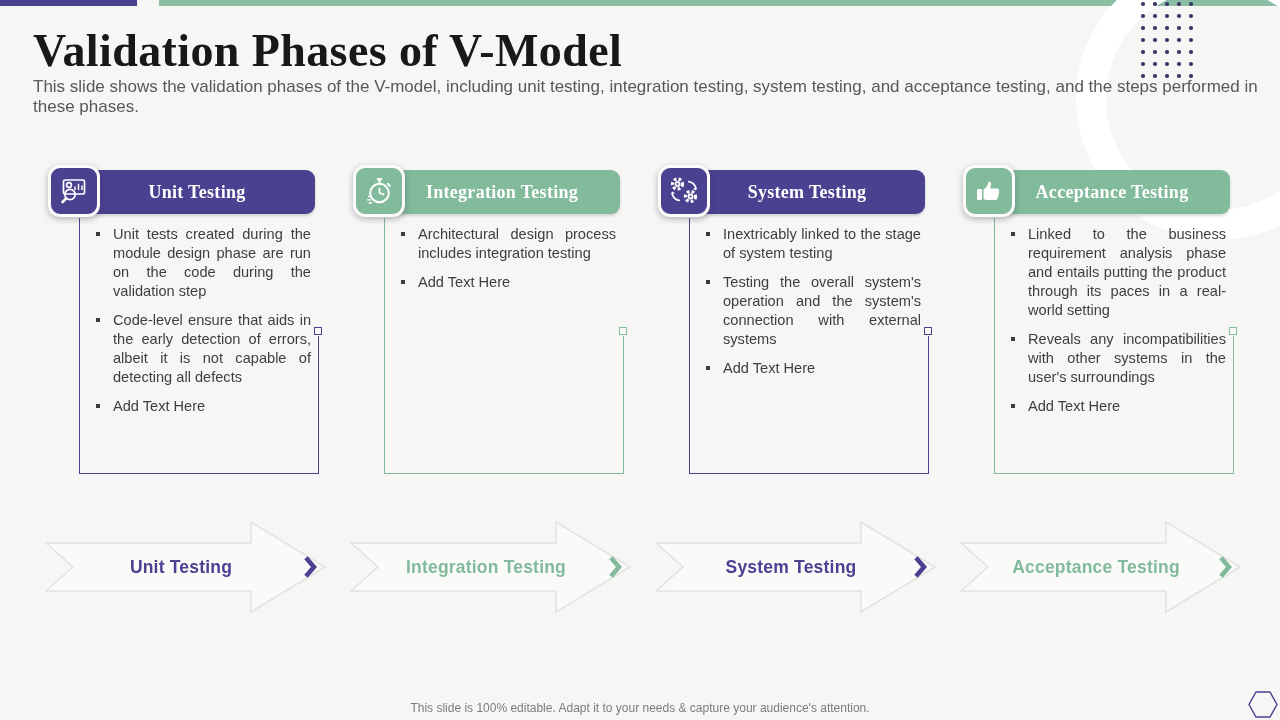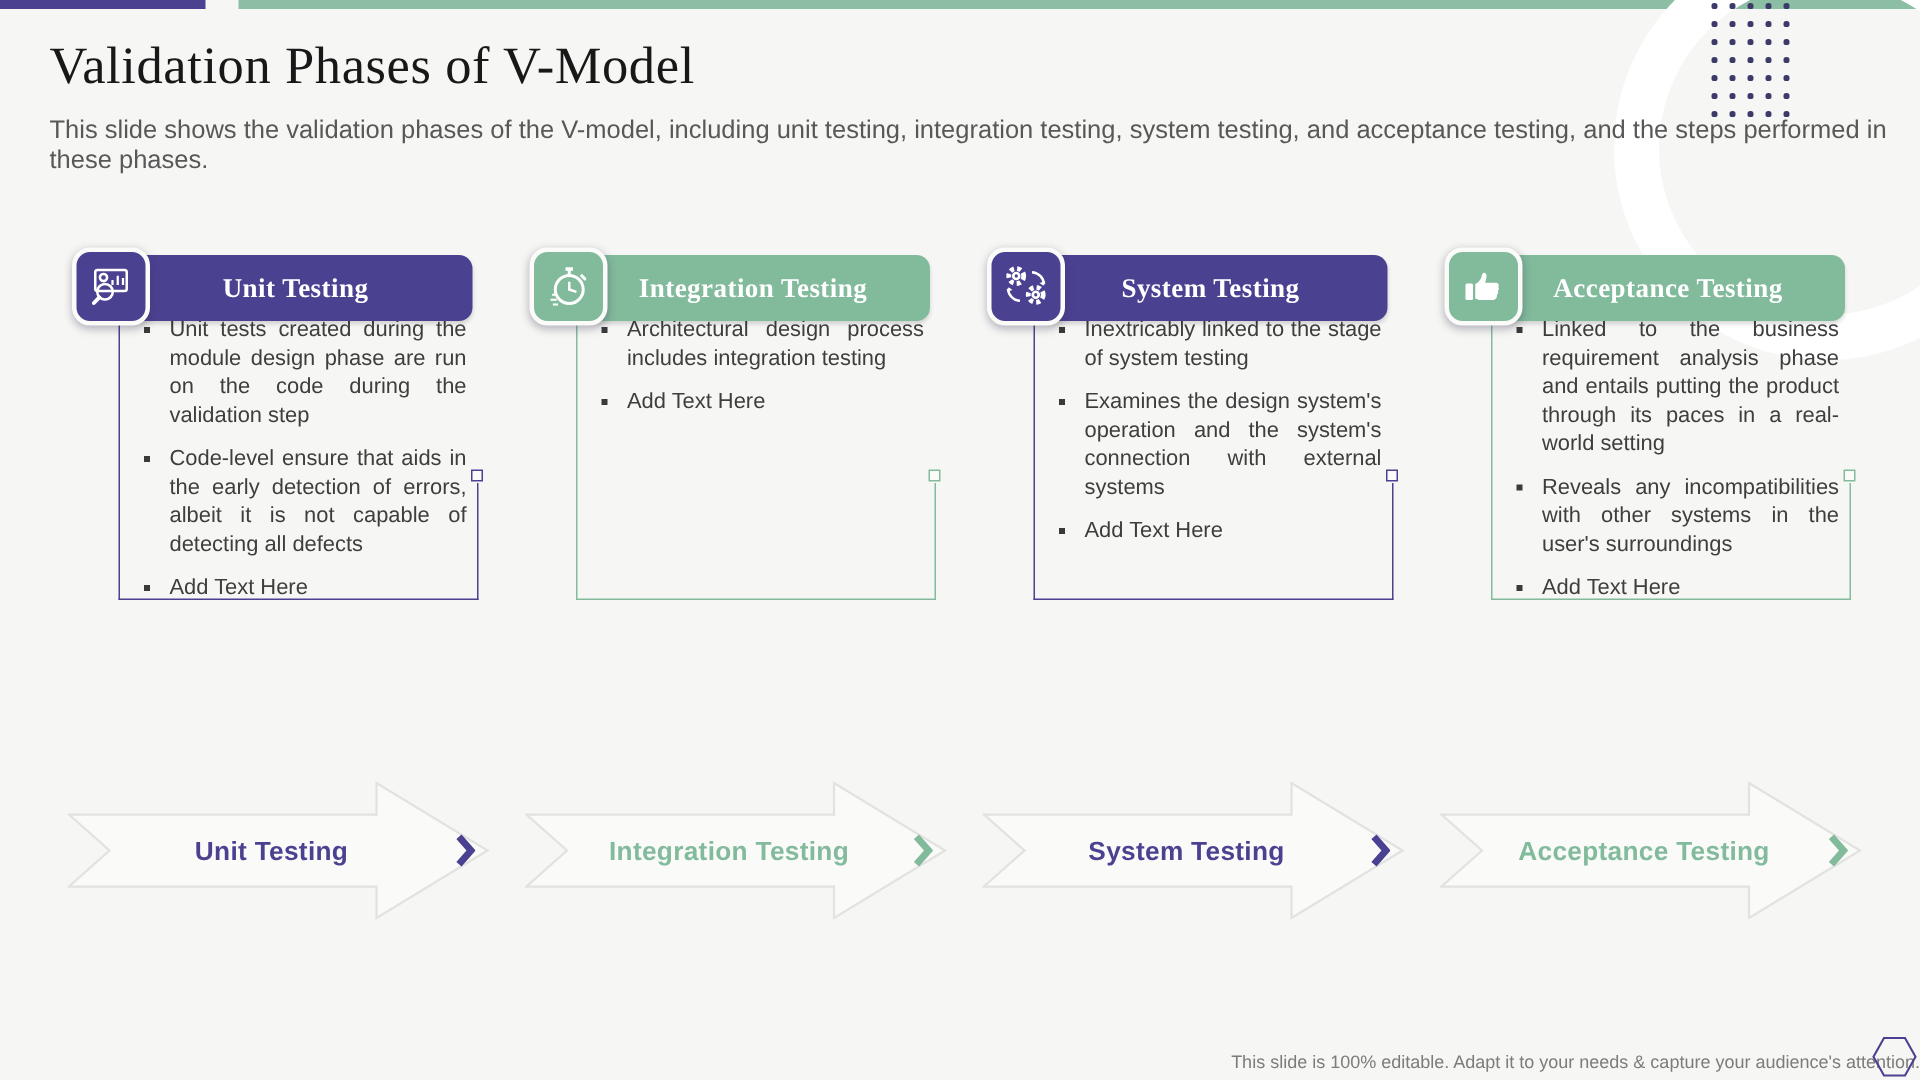--- a/index.html
+++ b/index.html
@@ -14,35 +14,35 @@
 
   
   .ring{position:absolute;top:-42px;right:-78px;width:222px;height:222px;
         border:30px solid #fff;border-radius:50%;}
   .dots{position:absolute;left:1141px;top:2px;display:grid;
         grid-template-columns:repeat(5,12px);grid-auto-rows:12px;}
   .dot{width:3.5px;height:3.5px;border-radius:50%;background:var(--dots,#3B3A69);}
 
   
   .title{position:absolute;left:33px;top:24px;font-family:"Liberation Serif","DejaVu Serif",serif;
-         font-size:35px;font-weight:400;color:#181818;letter-spacing:.4px;}
+         font-size:46px;font-weight:700;color:#181818;letter-spacing:.4px;}
   .subtitle{position:absolute;left:33px;top:77px;font-size:17px;color:#585858;}
 
   
   .col{position:absolute;top:165px;width:241px;height:295px;}
   .icon-tile{position:absolute;left:-31px;top:0;width:46px;height:46px;border:3px solid #FBFBFA;
              border-radius:12px;background:var(--c);display:flex;align-items:center;justify-content:center;
              box-shadow:0 2px 6px rgba(50,50,80,.35);z-index:2;}
   .icon-tile svg{width:32px;height:32px;display:block;}
   .col-header{position:absolute;left:0;top:5px;width:236px;height:44px;border-radius:9px;
               background:var(--c);box-shadow:0 2px 3px rgba(0,0,0,.15);z-index:1;
               display:flex;align-items:center;justify-content:center;}
   .col-title{font-family:"Liberation Serif","DejaVu Serif",serif;font-weight:700;font-size:18px;
              color:#fff;letter-spacing:.3px;}
-  .box{position:absolute;top:36px;left:0;width:240px;height:199px;}
+  .box{position:absolute;top:50px;left:0;width:240px;height:259px;}
   .bl{position:absolute;left:0;top:3px;bottom:0;width:1px;background:var(--c);}
   .bb{position:absolute;left:0;right:0;bottom:0;height:1px;background:var(--c);}
   .br{position:absolute;right:0;top:121px;bottom:0;width:1px;background:var(--c);}
   .handle{position:absolute;right:-3px;top:112px;width:6px;height:6px;background:#FBFBFA;
           border:1px solid var(--c);}
   .bullets{margin:0;padding:10px 8px 0 34px;list-style:none;}
   .bullets li{position:relative;margin:0 0 10px 0;font-size:14.6px;line-height:19px;
               color:var(--body,#3E3E3E);text-align:justify;}
   .bullets li::before{content:"";position:absolute;left:-17px;top:7px;width:4px;height:4px;
               background:#3A3A3A;}
@@ -50,21 +50,21 @@
   
   .arrow{position:absolute;top:521px;width:282px;height:92px;color:var(--c);}
   .arrow svg.shape{position:absolute;inset:0;width:282px;height:92px;}
   .arrow-label{position:absolute;left:28px;top:0;width:216px;height:92px;display:flex;
                align-items:center;justify-content:center;font-weight:700;font-size:17.5px;
                color:var(--c);letter-spacing:.2px;}
   .arrow-chev{position:absolute;right:10px;top:50%;transform:translateY(-50%);
               width:14px;height:23px;}
 
   
-  .footer{position:absolute;left:0;right:0;bottom:5px;text-align:right;font-size:12px;color:#7C7C7C;}
+  .footer{position:absolute;left:0;right:0;bottom:5px;text-align:center;font-size:12px;color:#7C7C7C;}
   .hexagon{position:absolute;left:1248px;top:691px;width:30px;height:27px;}
 </style>
 </head>
 <body>
 
 <div class="slide">
 
   <div class="topbar">
     <div class="tb-purple"></div>
     <div class="tb-gap"></div>
@@ -186,21 +186,21 @@
     <div class="col-header">
       <span class="col-title">System Testing</span>
     </div>
     <div class="box">
       <i class="bl"></i>
       <i class="bb"></i>
       <i class="br"></i>
       <i class="handle"></i>
       <ul class="bullets">
             <li>Inextricably linked to the stage of system testing</li>
-            <li>Examines the design system's operation and the system's connection with external systems</li>
+            <li>Testing the overall system's operation and the system's connection with external systems</li>
             <li>Add Text Here</li>
           </ul>
     </div>
   </div>
       <div class="col" style="left: 994px; --c: #82BA9C;">
     <div class="icon-tile">
           <svg viewBox="0 0 32 32">
             <g fill="#fff">
               <rect x="4" y="14" width="5" height="11" rx="1"></rect>
               <path d="M10.5 24.6V14.4c2.6-1.1 4.1-3.5 4.6-6.4.3-1.9 2.9-1.5 2.9.7 0 1.8-.4 3.3-1 4.8h7.3c1.5 0 2.4 1.5 1.6 2.8.5.8.4 1.9-.3 2.6.4.9.2 2-.6 2.6.2 1.7-.9 3.5-2.7 3.5h-8.2c-1.3 0-2.5-.4-3.6-1z"></path>

